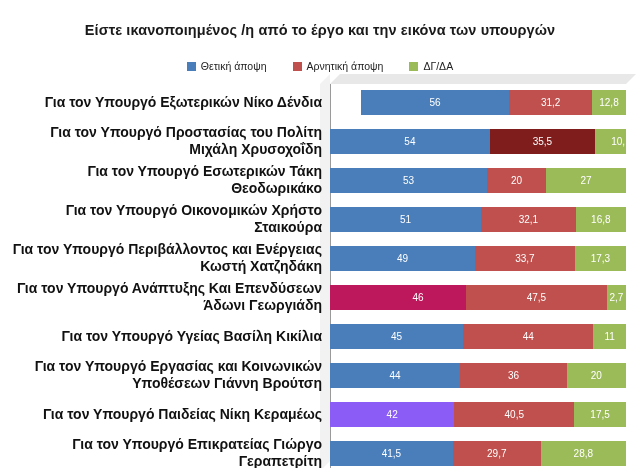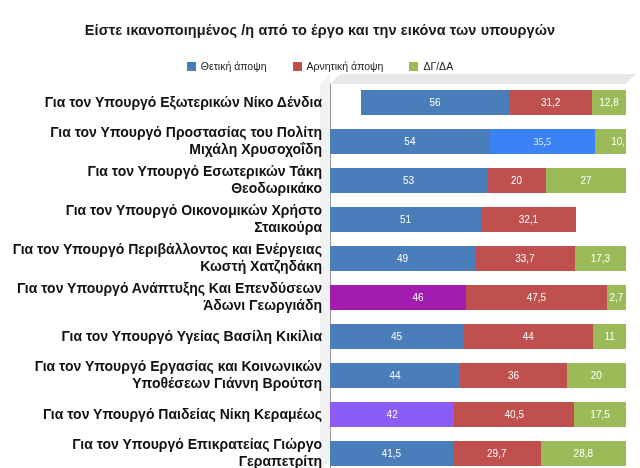--- a/index.html
+++ b/index.html
@@ -167,21 +167,21 @@
               <span>12,8</span>
             </div>
           </div>
         </div>
         <div class="row">
           <div class="cat-label">Για τον Υπουργό Προστασίας του Πολίτη Μιχάλη Χρυσοχοΐδη</div>
           <div class="bar-area">
             <div class="seg s0" style="width: 54%; background: rgb(74, 126, 187);">
               <span>54</span>
             </div>
-            <div class="seg s1" style="width: 35.5%; background: #3b82f6; font-family: Liberation Serif, serif;">
+            <div class="seg s1" style="width: 35.5%; background: #7f1d1d;">
               <span>35,5</span>
             </div>
             <div class="seg s2" style="width: 10.5%; background: rgb(155, 187, 89); padding-left: 21px;">
               <span>10,5</span>
             </div>
           </div>
         </div>
         <div class="row">
           <div class="cat-label">Για τον Υπουργό Εσωτερικών Τάκη Θεοδωρικάκο</div>
           <div class="bar-area">
@@ -198,40 +198,43 @@
         </div>
         <div class="row">
           <div class="cat-label">Για τον Υπουργό Οικονομικών Χρήστο Σταικούρα</div>
           <div class="bar-area">
             <div class="seg s0" style="width: 51%; background: rgb(74, 126, 187);">
               <span>51</span>
             </div>
             <div class="seg s1" style="width: 32.1%; background: rgb(192, 80, 77);">
               <span>32,1</span>
             </div>
+            <div class="seg s2" style="width: 16.8%; background: rgb(155, 187, 89);">
+              <span>16,8</span>
+            </div>
           </div>
         </div>
         <div class="row">
           <div class="cat-label">Για τον Υπουργό  Περιβάλλοντος και Ενέργειας Κωστή Χατζηδάκη</div>
           <div class="bar-area">
             <div class="seg s0" style="width: 49%; background: rgb(74, 126, 187);">
               <span>49</span>
             </div>
             <div class="seg s1" style="width: 33.7%; background: rgb(192, 80, 77);">
               <span>33,7</span>
             </div>
             <div class="seg s2" style="width: 17.3%; background: rgb(155, 187, 89);">
               <span>17,3</span>
             </div>
           </div>
         </div>
         <div class="row">
           <div class="cat-label">Για τον Υπουργό Ανάπτυξης Και Επενδύσεων Άδωνι Γεωργιάδη</div>
           <div class="bar-area">
-            <div class="seg s0" style="width: 46%; background: #a21caf; padding-left: 40px;">
+            <div class="seg s0" style="width: 46%; background: #be185d; padding-left: 40px;">
               <span>46</span>
             </div>
             <div class="seg s1" style="width: 47.5%; background: rgb(192, 80, 77);">
               <span>47,5</span>
             </div>
             <div class="seg s2" style="width: 6.5%; background: rgb(155, 187, 89);">
               <span>2,7</span>
             </div>
           </div>
         </div>

